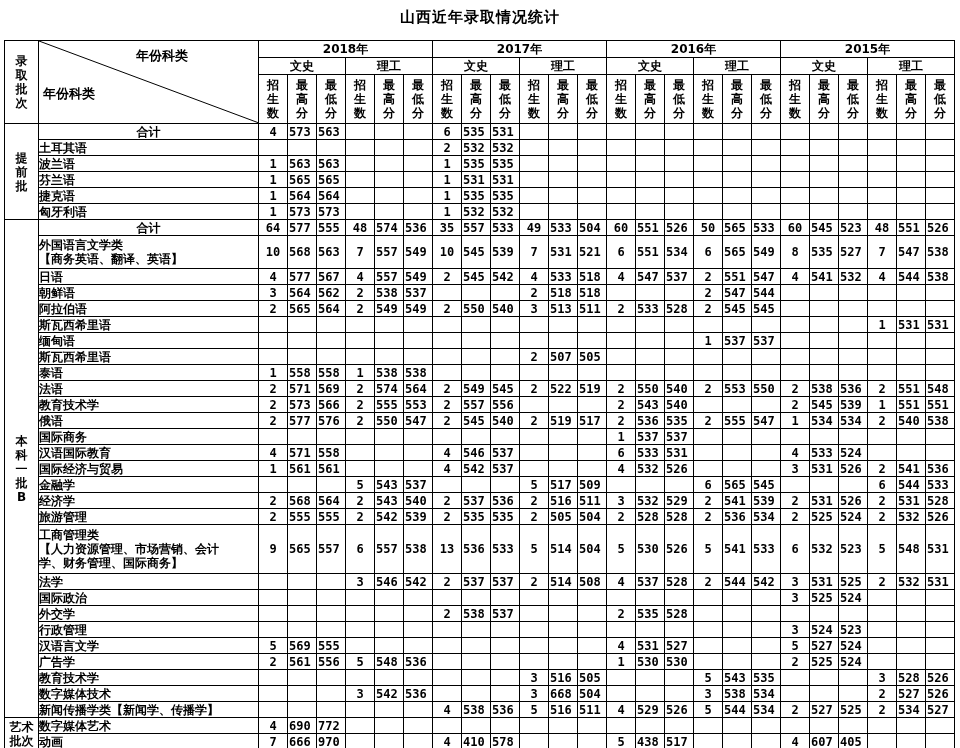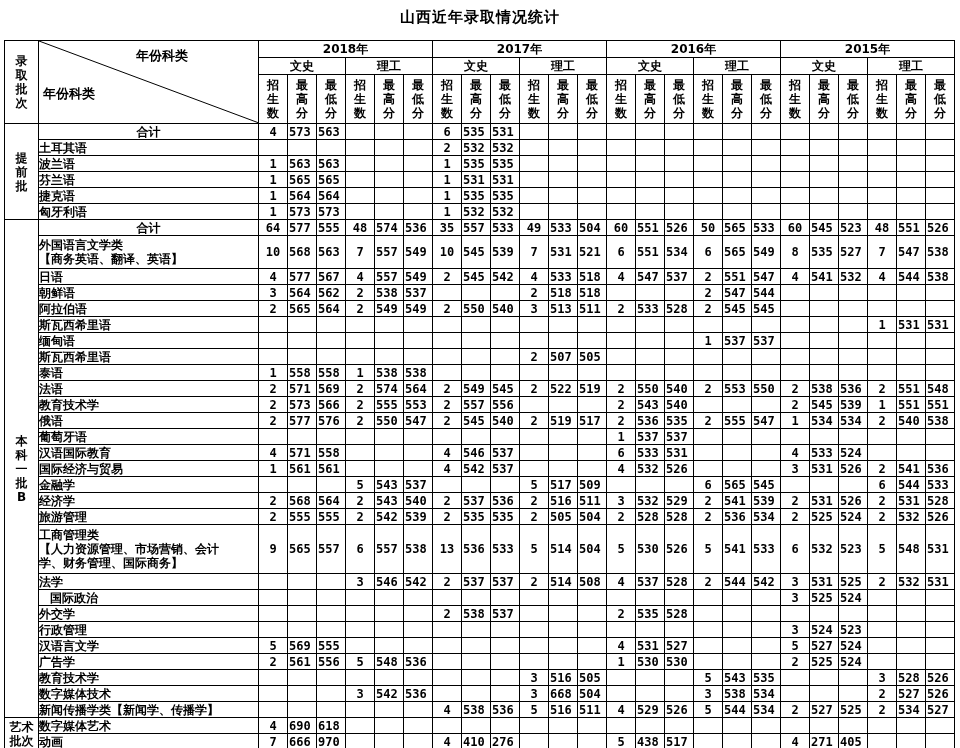--- a/index.html
+++ b/index.html
@@ -588,21 +588,21 @@
         <td class="num l" style="height: 15px;">555</td>
         <td class="num l" style="height: 15px;">547</td>
         <td class="num" style="height: 15px;">1</td>
         <td class="num l" style="height: 15px;">534</td>
         <td class="num l" style="height: 15px;">534</td>
         <td class="num" style="height: 15px;">2</td>
         <td class="num l" style="height: 15px;">540</td>
         <td class="num l" style="height: 15px;">538</td>
       </tr>
       <tr>
-        <td class="name" style="height: 15px;">葡萄牙语</td>
+        <td class="name" style="height: 15px;">国际商务</td>
         <td class="num" style="height: 15px;"></td>
         <td class="num l" style="height: 15px;"></td>
         <td class="num l" style="height: 15px;"></td>
         <td class="num" style="height: 15px;"></td>
         <td class="num l" style="height: 15px;"></td>
         <td class="num l" style="height: 15px;"></td>
         <td class="num" style="height: 15px;"></td>
         <td class="num l" style="height: 15px;"></td>
         <td class="num l" style="height: 15px;"></td>
         <td class="num" style="height: 15px;"></td>
@@ -804,21 +804,21 @@
         <td class="num l" style="height: 15px;">544</td>
         <td class="num l" style="height: 15px;">542</td>
         <td class="num" style="height: 15px;">3</td>
         <td class="num l" style="height: 15px;">531</td>
         <td class="num l" style="height: 15px;">525</td>
         <td class="num" style="height: 15px;">2</td>
         <td class="num l" style="height: 15px;">532</td>
         <td class="num l" style="height: 15px;">531</td>
       </tr>
       <tr>
-        <td class="name" style="height: 15px; padding-left: 11px;">国际政治</td>
+        <td class="name" style="height: 15px;">国际政治</td>
         <td class="num" style="height: 15px;"></td>
         <td class="num l" style="height: 15px;"></td>
         <td class="num l" style="height: 15px;"></td>
         <td class="num" style="height: 15px;"></td>
         <td class="num l" style="height: 15px;"></td>
         <td class="num l" style="height: 15px;"></td>
         <td class="num" style="height: 15px;"></td>
         <td class="num l" style="height: 15px;"></td>
         <td class="num l" style="height: 15px;"></td>
         <td class="num" style="height: 15px;"></td>
@@ -1024,21 +1024,21 @@
         <td class="num l" style="height: 15px;">525</td>
         <td class="num" style="height: 15px;">2</td>
         <td class="num l" style="height: 15px;">534</td>
         <td class="num l" style="height: 15px;">527</td>
       </tr>
       <tr>
         <td class="batch" rowspan="2">艺术<br>批次</td>
         <td class="name" style="height: 15px;">数字媒体艺术</td>
         <td class="num" style="height: 15px;">4</td>
         <td class="num l" style="height: 15px;">690</td>
-        <td class="num l" style="height: 15px;">618</td>
+        <td class="num l" style="height: 15px;">772</td>
         <td class="num" style="height: 15px;"></td>
         <td class="num l" style="height: 15px;"></td>
         <td class="num l" style="height: 15px;"></td>
         <td class="num" style="height: 15px;"></td>
         <td class="num l" style="height: 15px;"></td>
         <td class="num l" style="height: 15px;"></td>
         <td class="num" style="height: 15px;"></td>
         <td class="num l" style="height: 15px;"></td>
         <td class="num l" style="height: 15px;"></td>
         <td class="num" style="height: 15px;"></td>
@@ -1057,31 +1057,31 @@
       <tr>
         <td class="name" style="height: 15px;">动画</td>
         <td class="num" style="height: 15px;">7</td>
         <td class="num l" style="height: 15px;">666</td>
         <td class="num l" style="height: 15px;">970</td>
         <td class="num" style="height: 15px;"></td>
         <td class="num l" style="height: 15px;"></td>
         <td class="num l" style="height: 15px;"></td>
         <td class="num" style="height: 15px;">4</td>
         <td class="num l" style="height: 15px;">410</td>
-        <td class="num l" style="height: 15px;">276</td>
+        <td class="num l" style="height: 15px;">578</td>
         <td class="num" style="height: 15px;"></td>
         <td class="num l" style="height: 15px;"></td>
         <td class="num l" style="height: 15px;"></td>
         <td class="num" style="height: 15px;">5</td>
         <td class="num l" style="height: 15px;">438</td>
         <td class="num l" style="height: 15px;">517</td>
         <td class="num" style="height: 15px;"></td>
         <td class="num l" style="height: 15px;"></td>
         <td class="num l" style="height: 15px;"></td>
         <td class="num" style="height: 15px;">4</td>
-        <td class="num l" style="height: 15px;">271</td>
+        <td class="num l" style="height: 15px;">607</td>
         <td class="num l" style="height: 15px;">405</td>
         <td class="num" style="height: 15px;"></td>
         <td class="num l" style="height: 15px;"></td>
         <td class="num l" style="height: 15px;"></td>
       </tr>
     </tbody>
 </table>
 
 </body></html>

